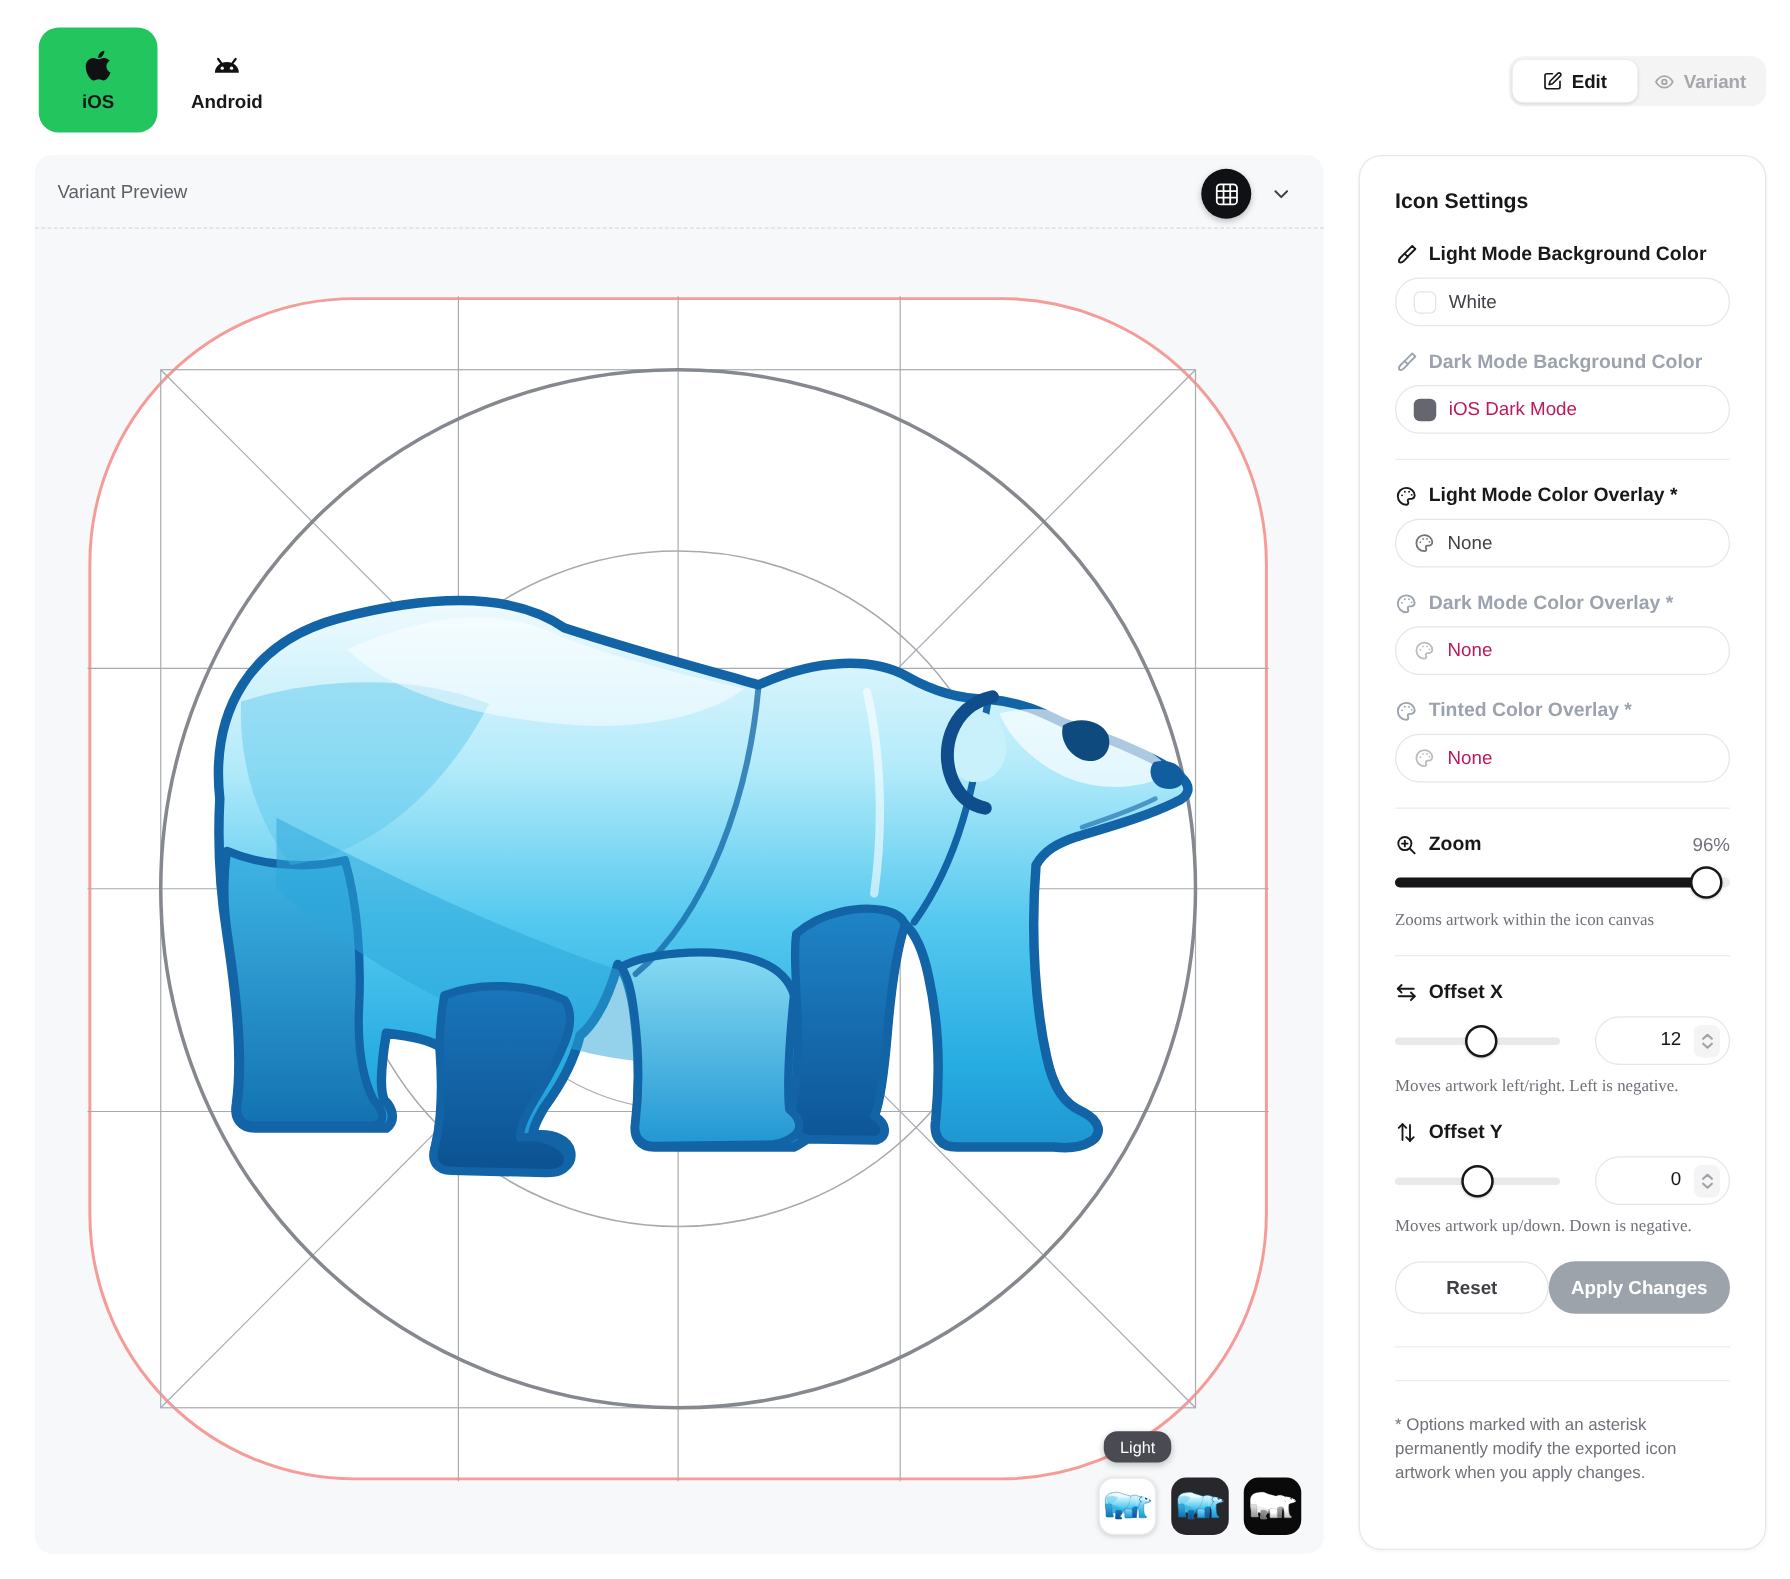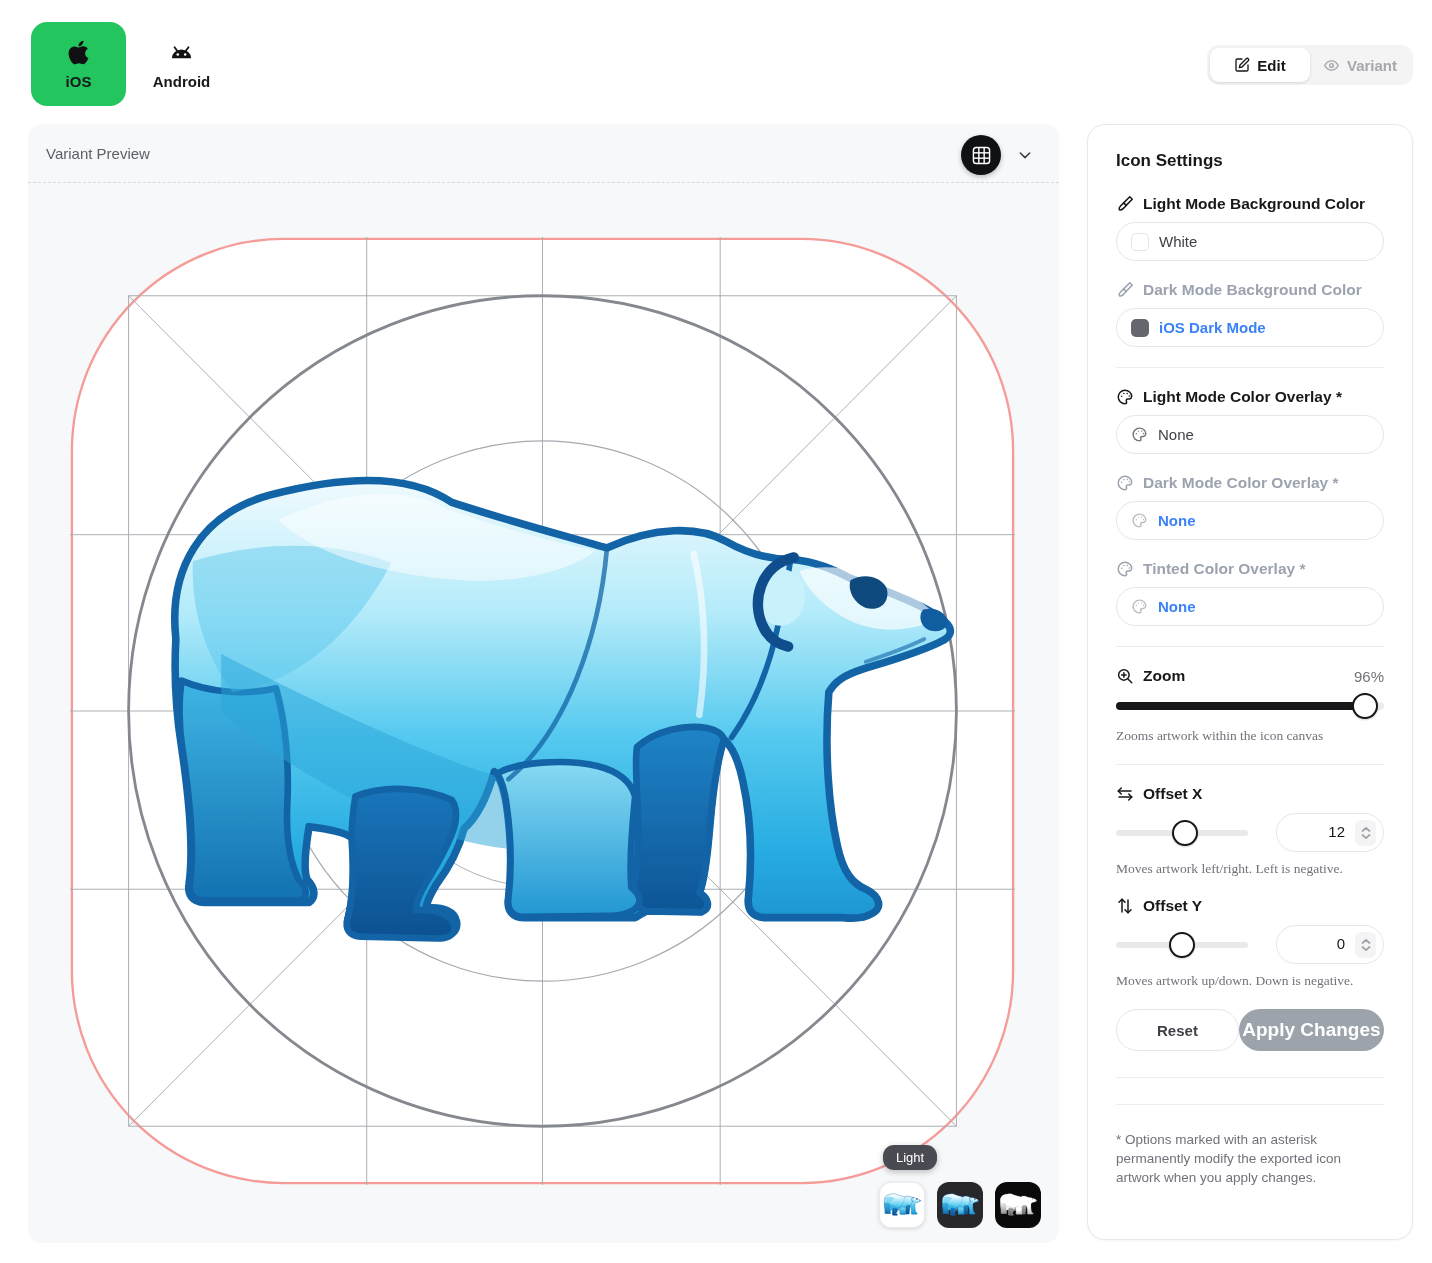--- a/index.html
+++ b/index.html
@@ -48,21 +48,21 @@
   .settings-card { position:absolute; left:1087px; top:124px; width:326px; height:1116px;
     background:#ffffff; border:1px solid #e7e8ea; border-radius:18px; padding:26px 28px;
     box-shadow:0 1px 3px rgba(16,24,40,.04); }
   .card-title { font-size:17px; font-weight:bold; margin-bottom:24px; }
   .sec-label { display:flex; align-items:center; gap:9px; font-size:15.5px; font-weight:bold;
     margin-bottom:9px; }
   .sec-label.dis { color:#9ca3af; }
   .sel-btn { width:100%; height:39px; border:1px solid #e5e6e9; border-radius:20px; background:#fff;
     display:flex; align-items:center; gap:10px; padding:0 14px; font-size:15px; color:#3f3f46;
     cursor:pointer; margin-bottom:20px; }
-  .sel-btn.dis { color:#3b82f6;font-weight:bold; }
+  .sel-btn.dis { color:#be185d; }
   .swatch { width:18px; height:18px; border-radius:5px; }
   .swatch.white { background:#ffffff; border:1px solid #e4e4e7; }
   .swatch.darkgray { background:#66666e; }
   .hr { border-top:1px solid #ececee; margin:2px 0 20px; }
   .row-between { display:flex; align-items:center; justify-content:space-between; }
   .val-gray { font-size:15px; color:#71717a; }
   .caption { font-size:13.5px; color:#71717a; margin:9px 0 20px;font-family:Liberation Serif, serif; }
 
   .zoom-slider { position:relative; height:26px; margin-top:8px; }
   .zoom-slider .track { position:absolute; left:0; right:0; top:9px; height:8px; background:#ececee; border-radius:4px; }
@@ -76,21 +76,21 @@
   .num-input { position:relative; width:108px; height:39px; border:1px solid #e5e6e9;
     border-radius:20px; background:#fff; flex:none; }
   .num-val { position:absolute; right:38px; top:9px; font-size:15px; color:#18181b; }
   .spinner { position:absolute; right:7px; top:6px; width:21px; height:26px; background:#f4f4f5;
     border-radius:6px; display:flex; flex-direction:column; align-items:center; justify-content:center; cursor:pointer; }
 
   .btn-row { display:flex; margin:14px 0 26px; }
   .btn-reset { flex:1; height:42px; border:1px solid #e5e6e9; border-radius:22px; background:#fff;
     font-size:15px; font-weight:bold; color:#3f3f46; cursor:pointer; font-family:inherit; }
   .btn-apply { flex:1.2; height:42px; border:none; border-radius:22px; background:#9ca3ab;
-    font-size:19px; font-weight:bold; color:#ffffff; cursor:pointer; font-family:inherit; }
+    font-size:15px; font-weight:bold; color:#ffffff; cursor:pointer; font-family:inherit; }
   .hr2 { border-top:1px solid #ececee; margin:0 0 26px; }
   .footnote { font-size:13.5px; color:#71717a; line-height:1.4; }
 
   .ic { flex:none; display:inline-flex; }
 </style>
 </head>
 <body>
 
 <div class="platform-tabs">
   <div class="ptab sel">

